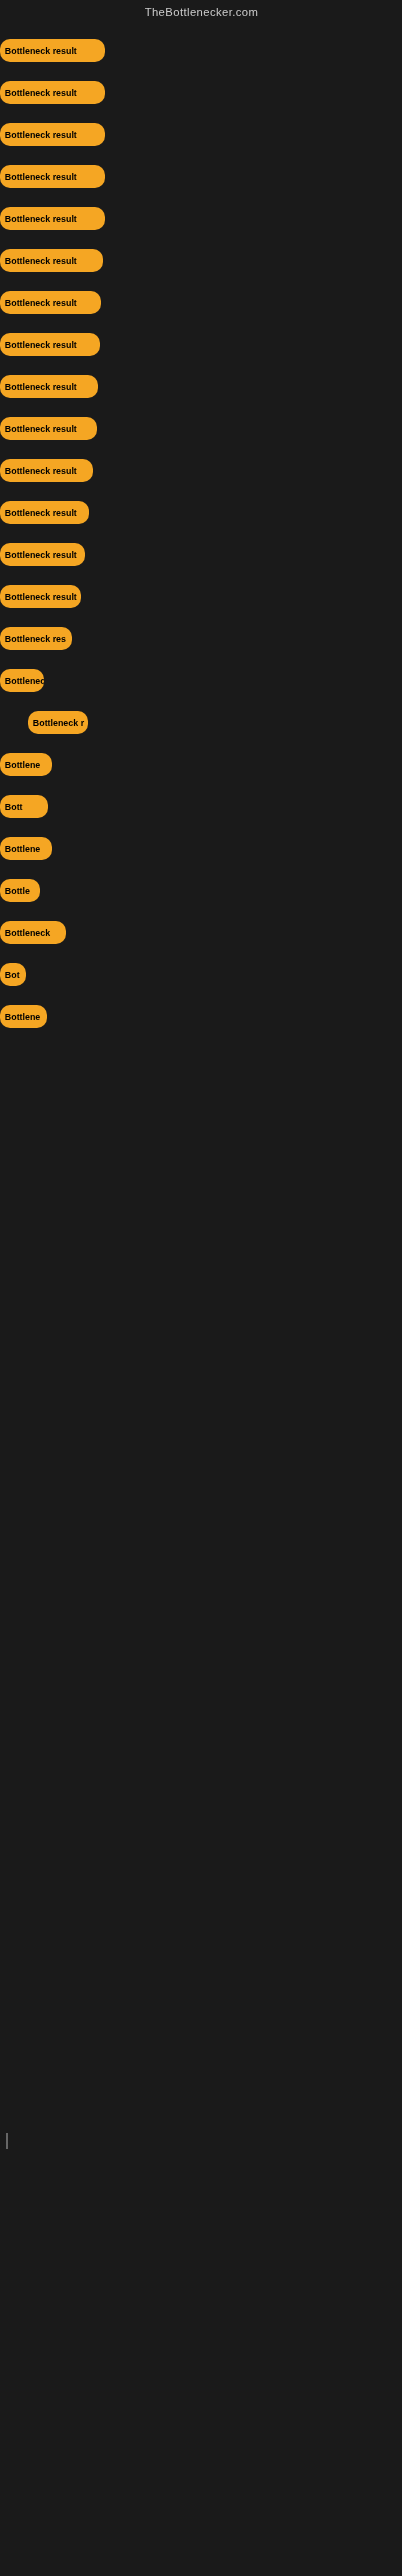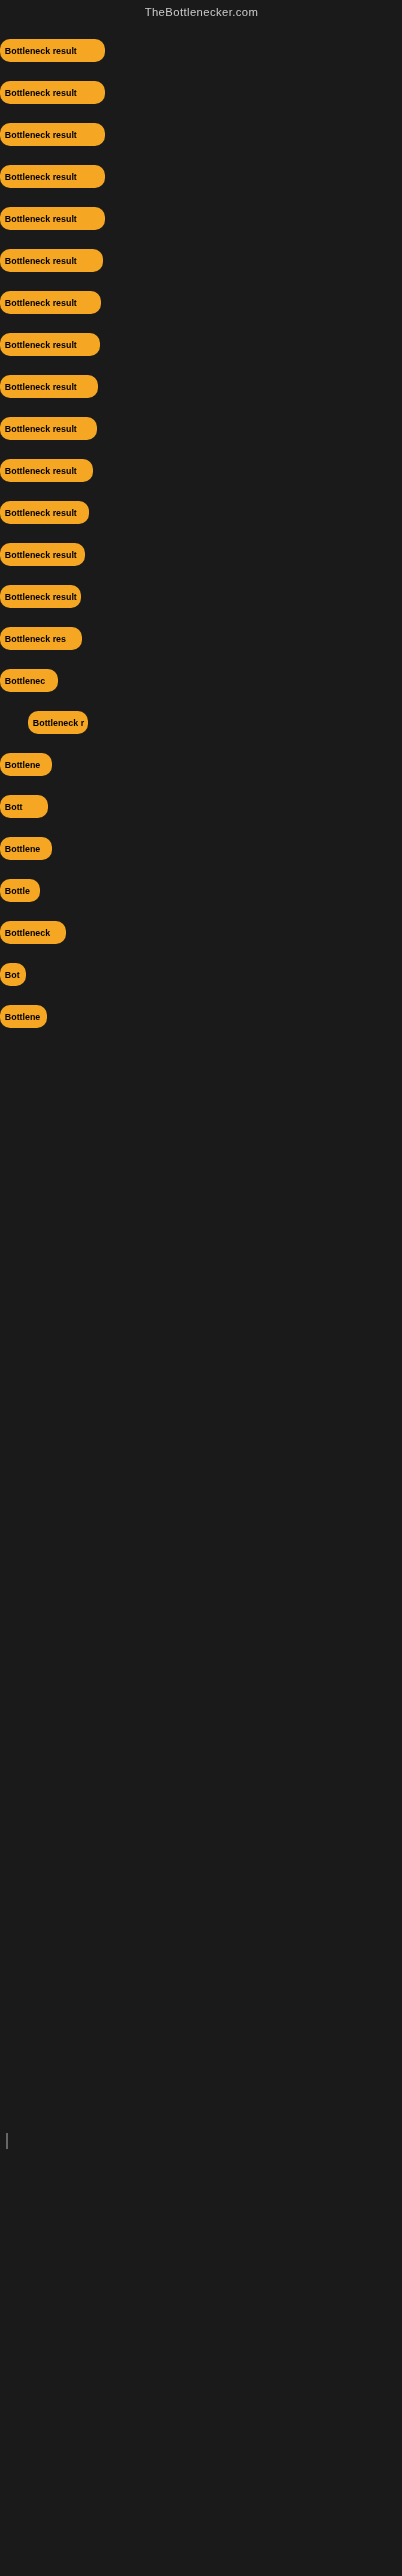--- a/index.html
+++ b/index.html
@@ -134,26 +134,26 @@
       <div class="bar" style="width: 85px;">
         <span class="bar-label">Bottleneck result</span>
       </div>
     </div>
     <div class="bar-row">
       <div class="bar" style="width: 81px;">
         <span class="bar-label">Bottleneck result</span>
       </div>
     </div>
     <div class="bar-row">
-      <div class="bar" style="width: 82px;">
+      <div class="bar" style="width: 72px;">
         <span class="bar-label">Bottleneck res</span>
       </div>
     </div>
     <div class="bar-row">
-      <div class="bar" style="width: 58px;">
+      <div class="bar" style="width: 44px;">
         <span class="bar-label">Bottlenec</span>
       </div>
     </div>
     <div class="bar-row">
       <div class="bar" style="width: 60px; margin-left: 28px;">
         <span class="bar-label">Bottleneck r</span>
       </div>
     </div>
     <div class="bar-row">
       <div class="bar" style="width: 52px;">

